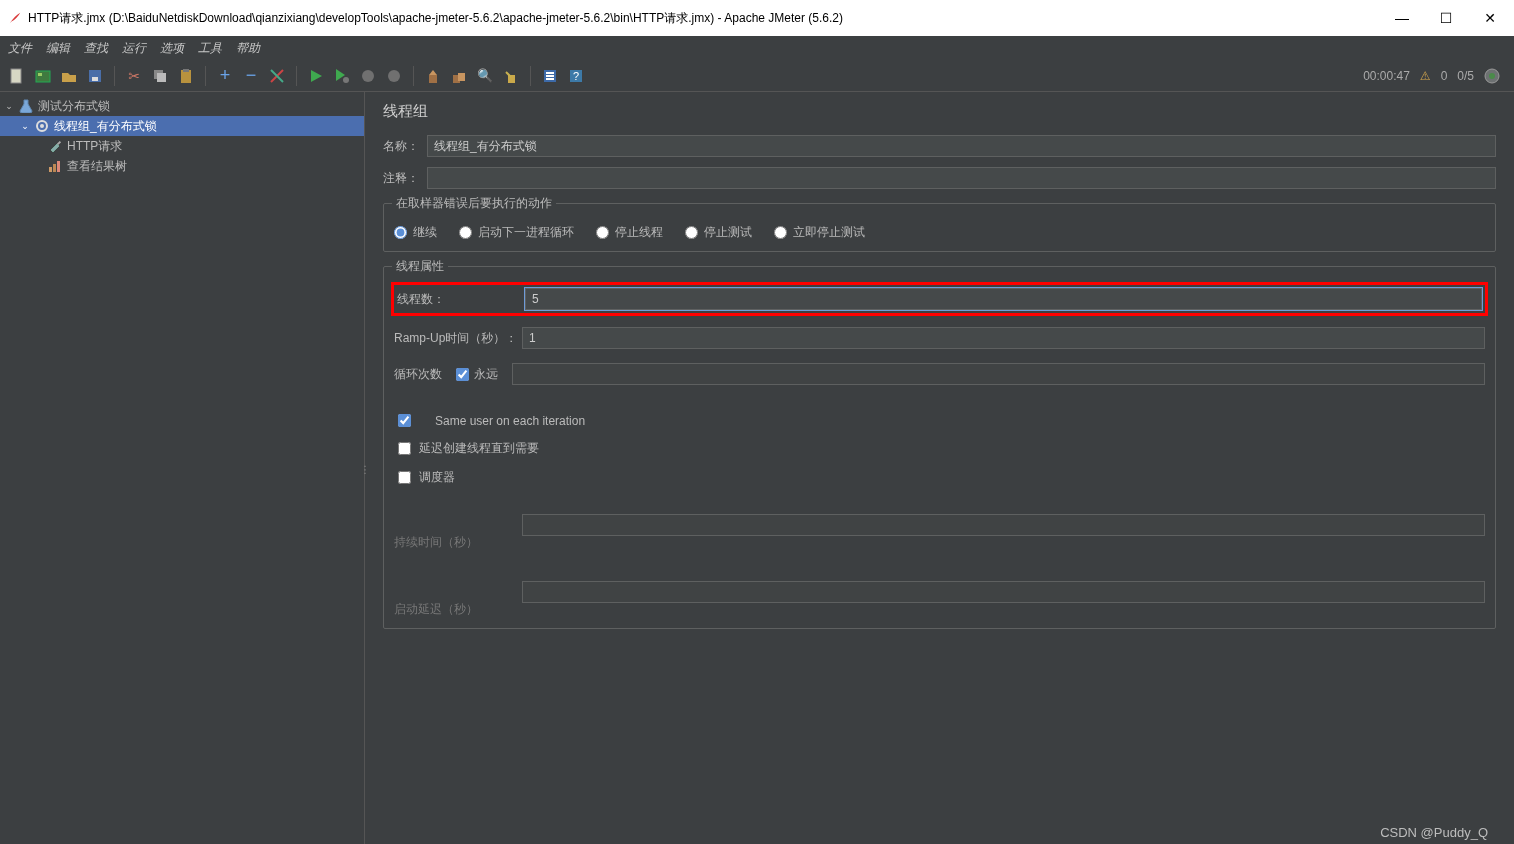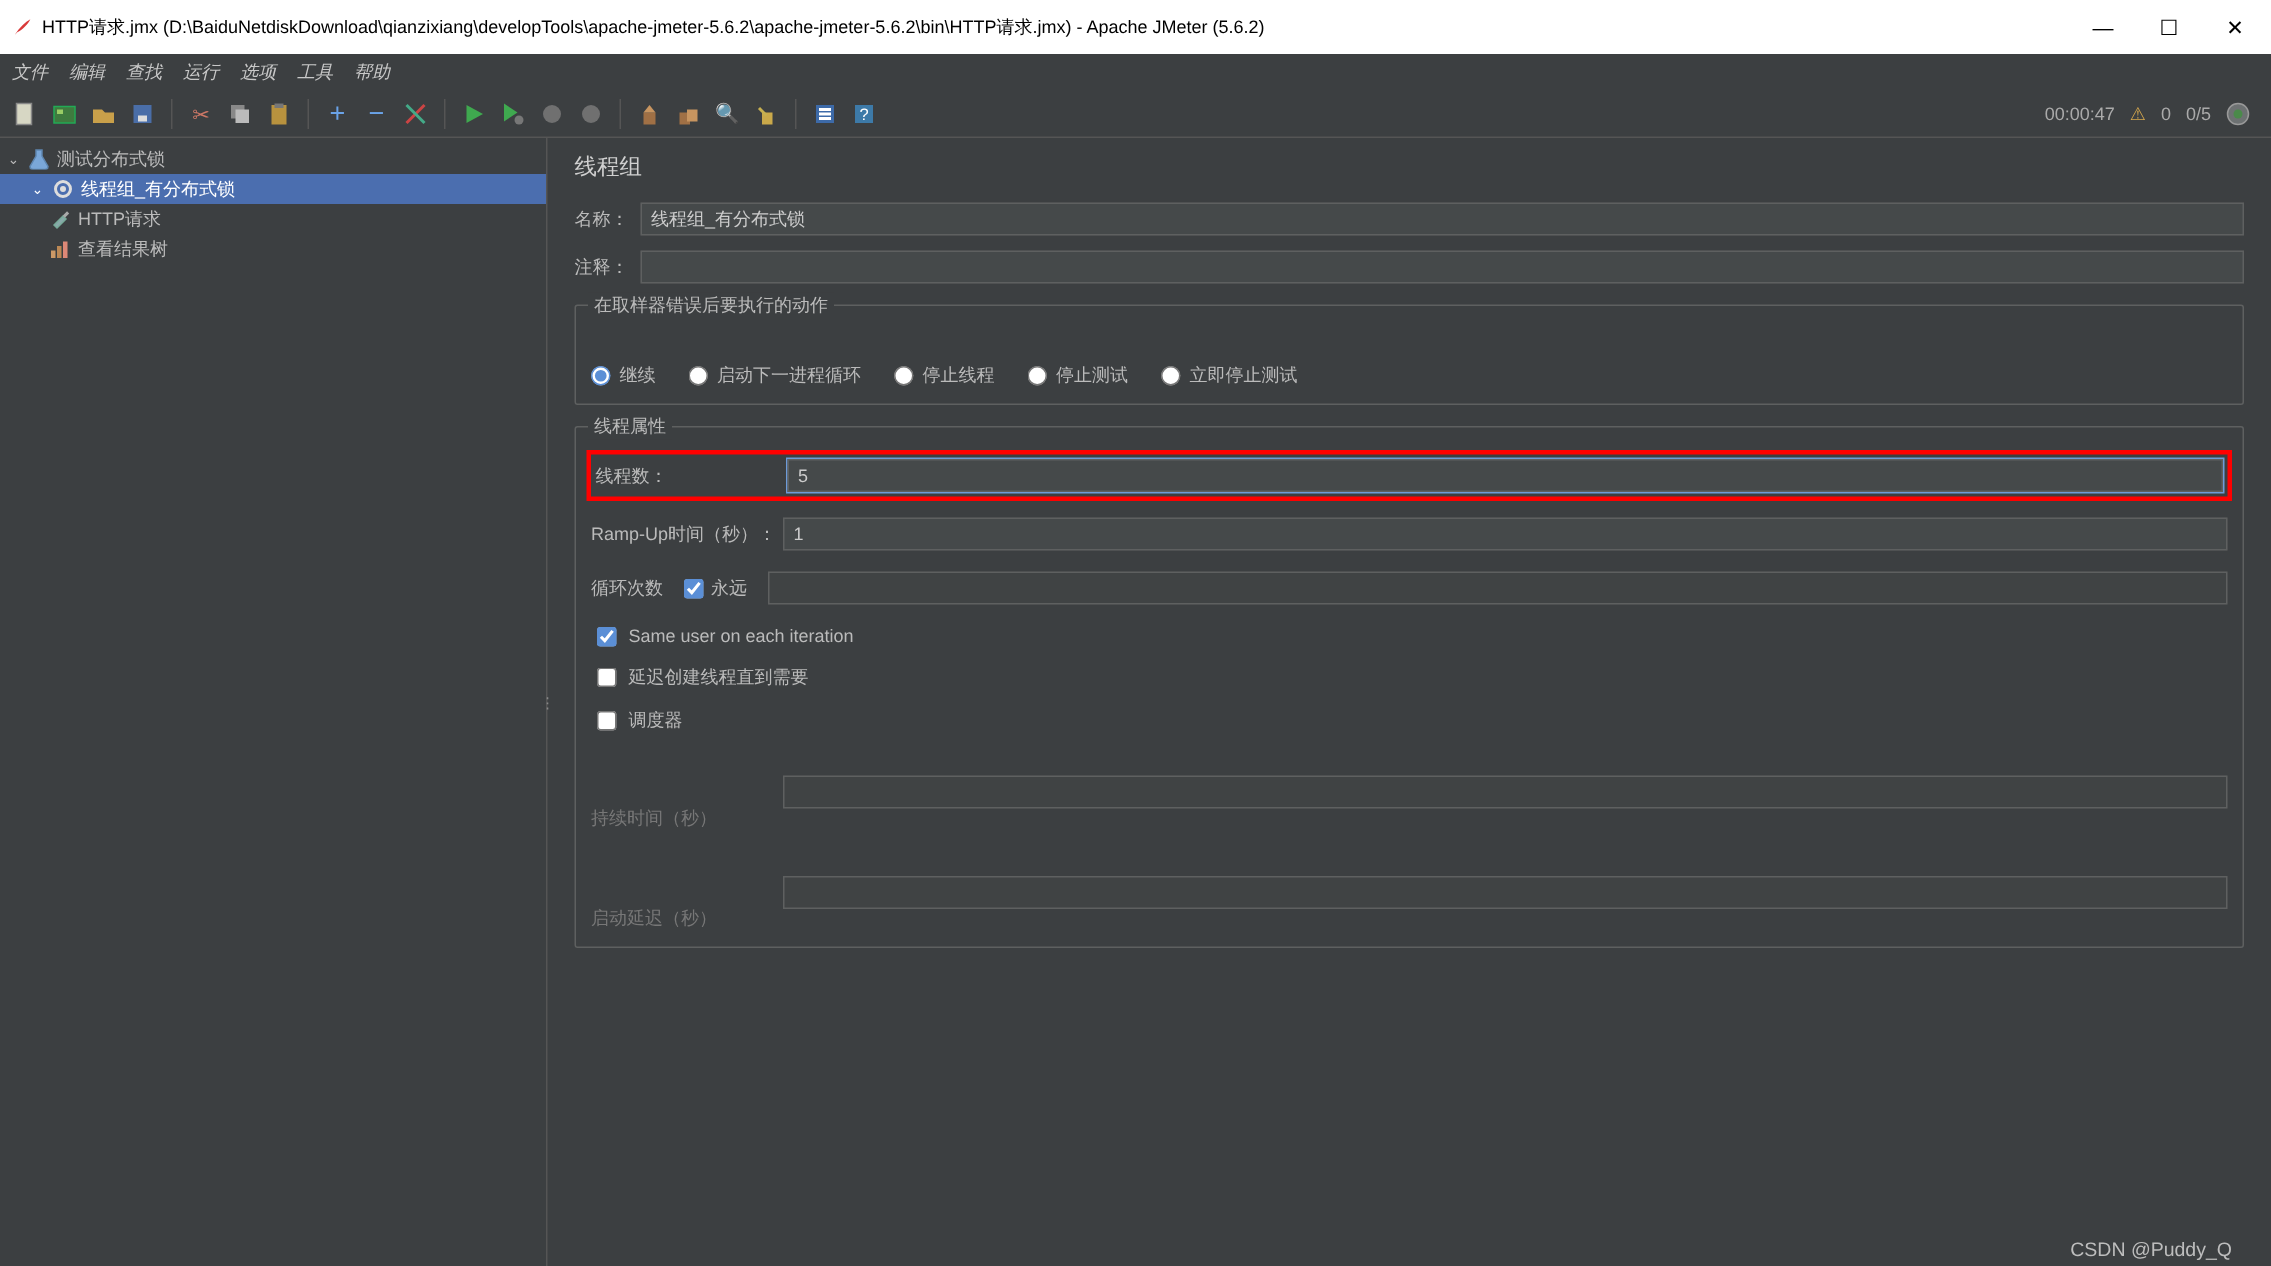--- a/index.html
+++ b/index.html
@@ -17,29 +17,29 @@
 .sep { width:1px; height:20px; background:#555; margin:0 4px;}
 .toolbar-right{display:flex; align-items:center; gap:10px; color:#aaa; padding-right:8px;}
 .warn-icon{color:#d6a84e;}
 .main { display: flex; height: 754px; }
 .tree { width: 365px; background: #3c3f41; padding: 4px 0; border-right: 1px solid #555; position:relative;}
 .drag-handle{position:absolute; right:-4px; top:50%; transform:translateY(-50%); color:#888; font-size:10px; letter-spacing:-2px;}
 .tree-node { display: flex; align-items: center; height: 20px; padding: 0 4px; gap: 4px; white-space:nowrap; }
 .tree-node.selected { background: #4b6eaf; color: #fff; }
 .caret { width:10px; text-align:center; font-size:9px;}
 .node-icon { width:16px; height:16px; display:flex; align-items:center; justify-content:center; font-size:12px;}
-.indent1{padding-left:20px;} .indent2{padding-left:18px;}
+.indent1{padding-left:20px;} .indent2{padding-left:33px;}
 .content { flex: 1; padding: 8px 18px 8px 18px; overflow:hidden;}
 .panel-title { font-size: 15px; color: #d0d0d0; margin-bottom: 14px; margin-top:2px;}
 .row { display: flex; align-items: center; margin-bottom: 10px; }
 .row-label { width:44px; text-align:left; color:#bbb;}
 .text-input { flex:1; height:22px; background:#45494a; border:1px solid #5e6060; color:#ccc; padding:0 6px; font-size:12px;}
 .group{ border:1px solid #5e6060; border-radius:2px; padding:18px 10px 10px 10px; margin-top:14px; position:relative;}
 .group-legend{ position:absolute; top:-9px; left:8px; background:#3c3f41; padding:0 4px; font-size:12px;}
-.radios{ display:flex; gap:22px; margin-top:20px; align-items:center;}
+.radios{ display:flex; gap:22px; margin-top:2px; align-items:center;}
 .radio-opt{display:flex; align-items:center; gap:6px;}
 input[type=radio], input[type=checkbox]{accent-color:#5b8fd6;}
 .prop-row{display:flex; align-items:center; margin-bottom:14px;}
 .prop-label{ width:128px; }
 .prop-input{ flex:1; height:22px; background:#45494a; border:1px solid #5e6060; color:#ccc; padding:0 6px; font-size:12px;}
 .prop-input.highlight-focus{box-shadow:0 0 0 1px #6e9bd8;}
 .prop-input:disabled{color:#777; background:#404344;}
 .loop-row{display:flex; align-items:center; gap:14px; margin-bottom:14px;}
 .check-row{display:flex; align-items:center; gap:8px; margin-bottom:12px; padding-left:4px;}
 .highlight-box{ border:3px solid #ff0000; padding:3px; margin:-3px; margin-bottom:11px;}
@@ -296,21 +296,21 @@
       <div class="loop-row">
         <div>循环次数</div>
         <label style="display:flex;align-items:center;gap:5px;">
             <input type="checkbox" checked="" style="">
             <span>永远</span>
           </label>
         <input class="prop-input" disabled="" value="" style="">
       </div>
 
       <div class="check-row">
-          <label style="display:flex;align-items:flex-end;gap:8px;">
+          <label style="display:flex;align-items:flex-start;gap:24px;margin-top:15px;">
             <input type="checkbox" checked="" style="">
             <span>Same user on each iteration</span>
           </label>
         </div>
       <div class="check-row">
           <label style="display:flex;align-items:center;gap:8px;">
             <input type="checkbox" style="">
             <span>延迟创建线程直到需要</span>
           </label>
         </div>

